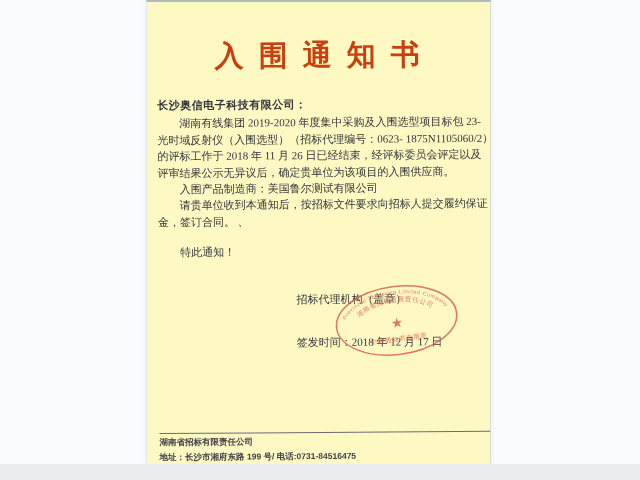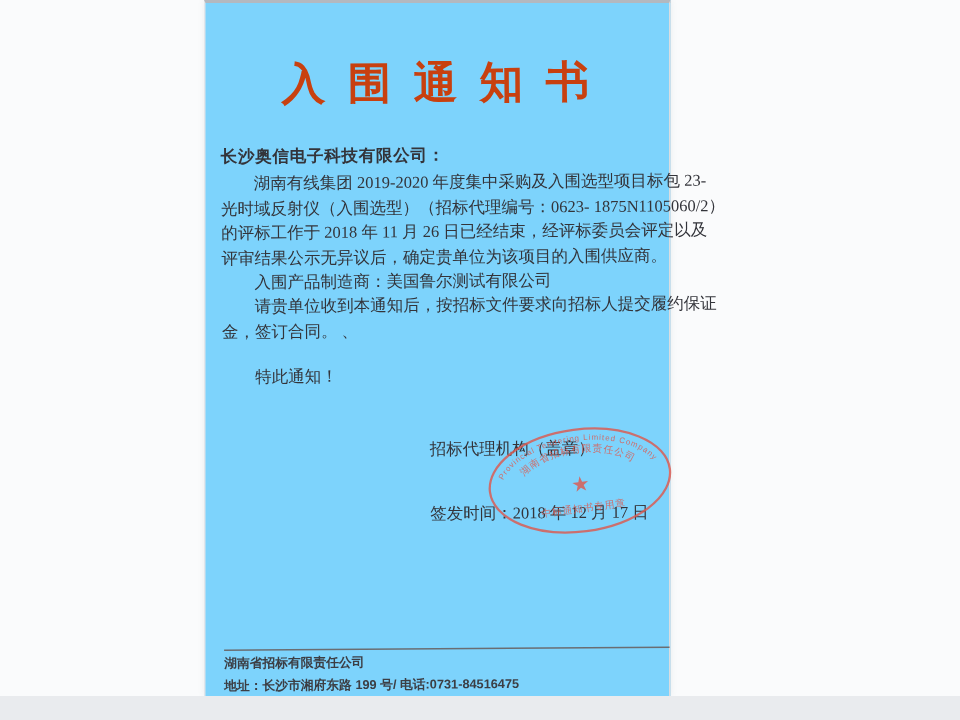--- a/index.html
+++ b/index.html
@@ -2,22 +2,22 @@
 <html><head>
 <meta charset="utf-8">
 <style>
   html,body{margin:0;padding:0;}
   body{
     width:640px;height:480px;position:relative;overflow:hidden;
     background:#fafbfc;
     font-family:"Liberation Serif","DejaVu Serif",serif;
   }
   .page{
-    position:absolute;left:136px;top:0;width:311px;height:464px;
-    background:#7dd3fc;box-sizing:border-box;
+    position:absolute;left:146px;top:0;width:345px;height:464px;
+    background:#fef9c3;box-sizing:border-box;
     border-top:2px solid #b3b8bf;
     border-left:1px solid #e2e6ea;
     border-right:1px solid #d9dce0;
     box-shadow:0 0 4px rgba(120,130,140,.12);
   }
   .bottom-strip{
     position:absolute;left:0;top:464px;width:640px;height:16px;
     background:#e9ebee;
   }
   .content{position:absolute;left:0;top:0;right:0;bottom:0;transform:rotate(-0.4deg);}

